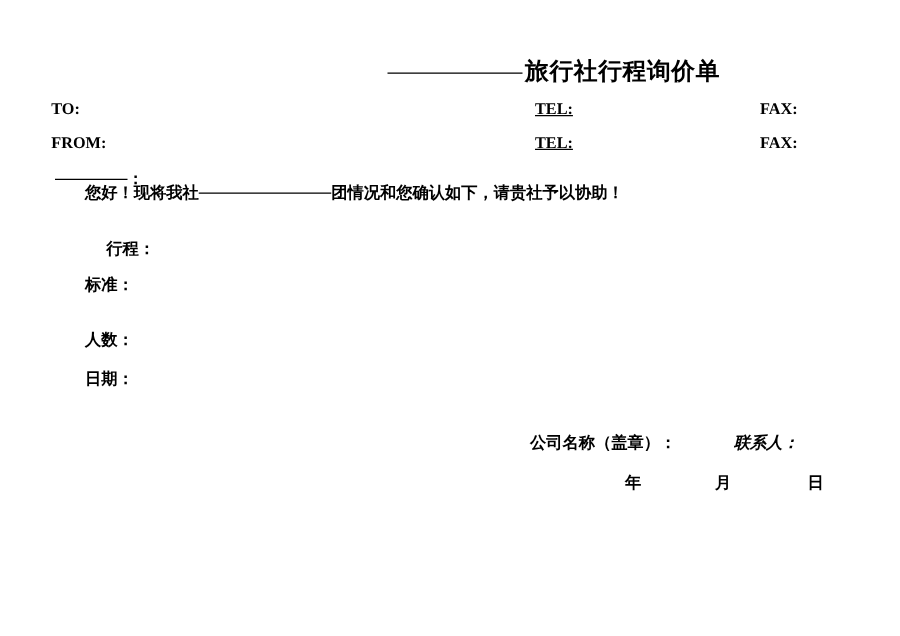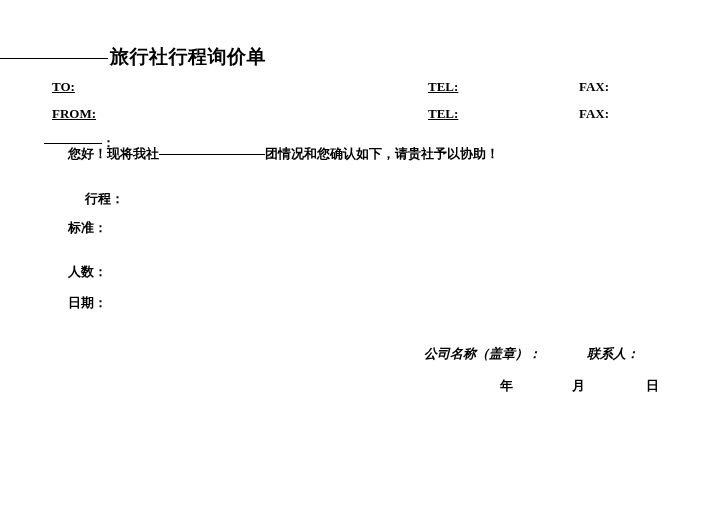--- a/index.html
+++ b/index.html
@@ -21,21 +21,21 @@
     height: 509px;
     box-sizing: border-box;
   }
 
   
   .title-row {
     position: absolute;
     top: 44px;
     left: 0;
     width: 576px;
-    text-align: left;
+    text-align: right;
     white-space: nowrap;
   }
   .title-blank {
     display: inline-block;
     width: 108px;
     border-bottom: 1.5px solid #000;
     vertical-align: 4px;
     height: 1px;
     margin-right: 2px;
   }
@@ -54,23 +54,23 @@
     font-family: "Liberation Serif", "DejaVu Serif", serif;
     font-weight: bold;
     font-size: 13px;
   }
   .hdr-row.r1 { top: 79px; }
   .hdr-row.r2 { top: 106px; }
 
   .hdr-label {
     position: absolute;
   }
-  .c-to   { left: 52px; text-decoration: underline; }
+  .c-to   { left: 41px; }
   .c-tel  { left: 428px; text-decoration: underline; }
-  .c-fax  { left: 579px; }
+  .c-fax  { left: 608px; }
 
   
   .salutation {
     position: absolute;
     top: 134px;
     left: 44px;
     font-family: "DejaVu Sans", "Liberation Sans", sans-serif;
     font-weight: bold;
     font-size: 13px;
   }
@@ -109,21 +109,21 @@
   
   .footer-row {
     position: absolute;
     top: 345px;
     left: 0;
     width: 720px;
     font-family: "DejaVu Sans", "Liberation Sans", sans-serif;
     font-weight: bold;
     font-size: 13px;
   }
-  .f-company { position: absolute; left: 424px; font-style: italic; }
+  .f-company { position: absolute; left: 424px; }
   .f-contact { position: absolute; left: 587px; font-style: italic; }
 
   .date-row {
     position: absolute;
     top: 377px;
     left: 0;
     width: 720px;
     font-family: "DejaVu Sans", "Liberation Sans", sans-serif;
     font-weight: bold;
     font-size: 13px;

